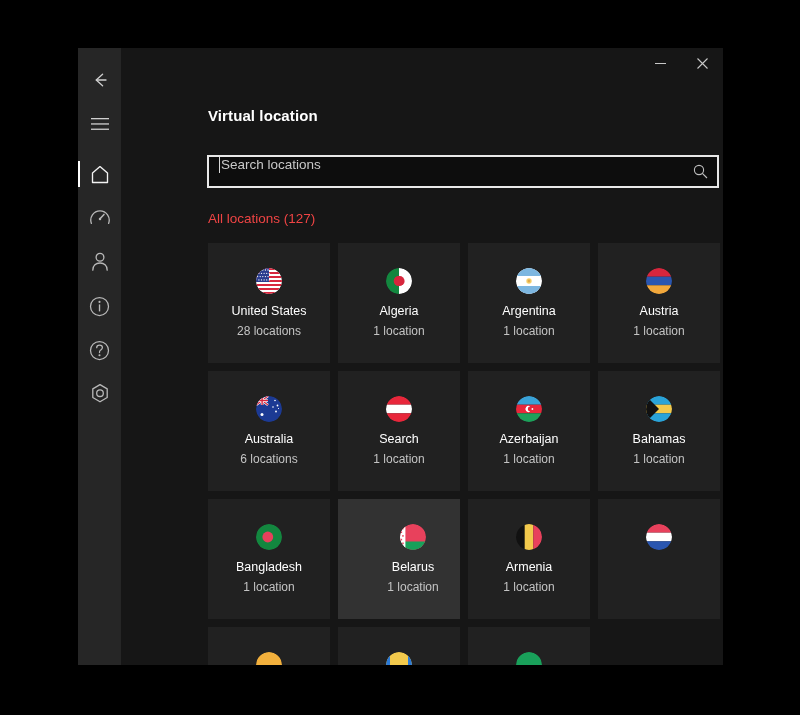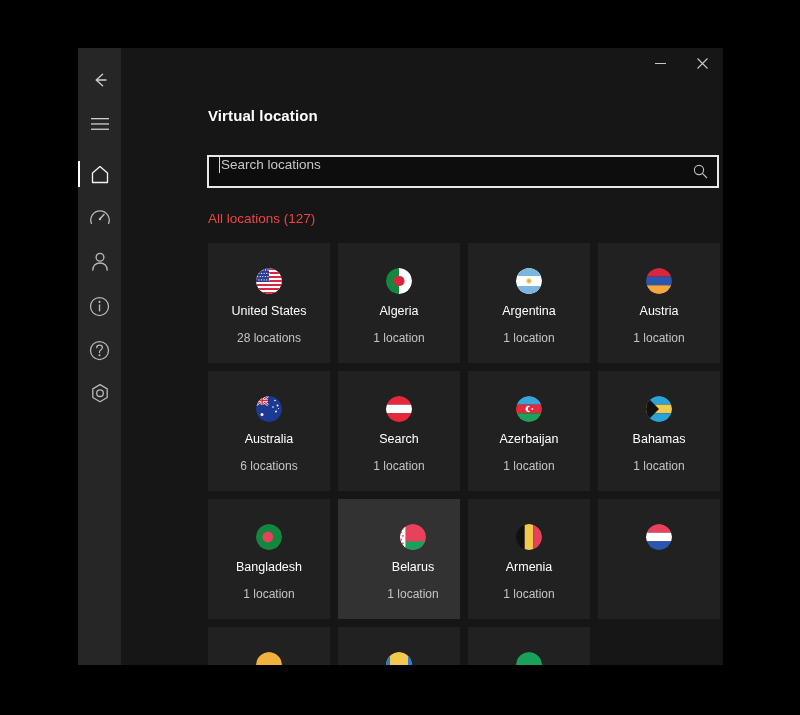--- a/index.html
+++ b/index.html
@@ -149,21 +149,21 @@
   .flag svg { display: block; width: 26px; height: 26px; }
   .loc-name {
     margin-top: 11px;
     font-size: 12.5px;
     font-weight: normal;
     color: #ffffff;
     text-align: center;
     line-height: 1.1;
   }
   .loc-count {
-    margin-top: 12px;
+    margin-top: 5px;
     font-size: 12px;
     color: #c4c4c4;
     text-align: center;
   }
 </style>
 </head>
 <body>
 
 <div id="app-window">
 

